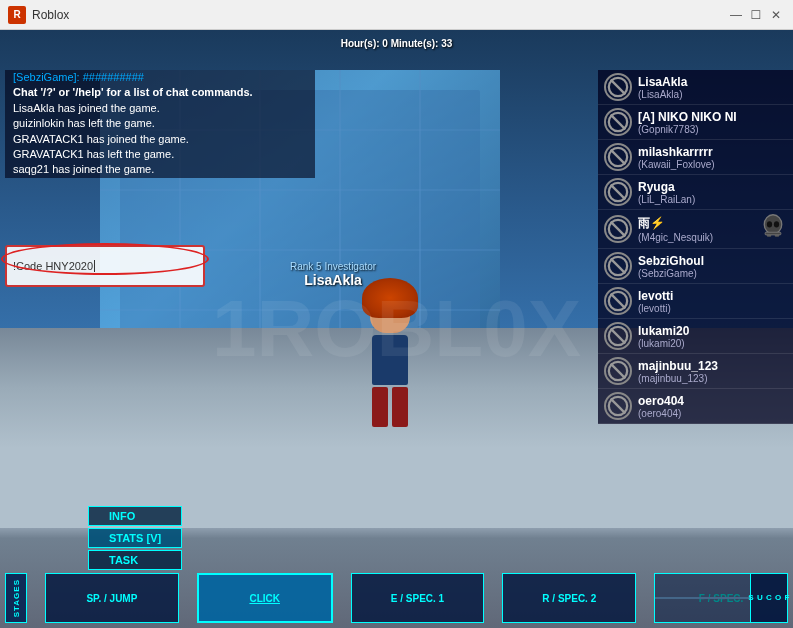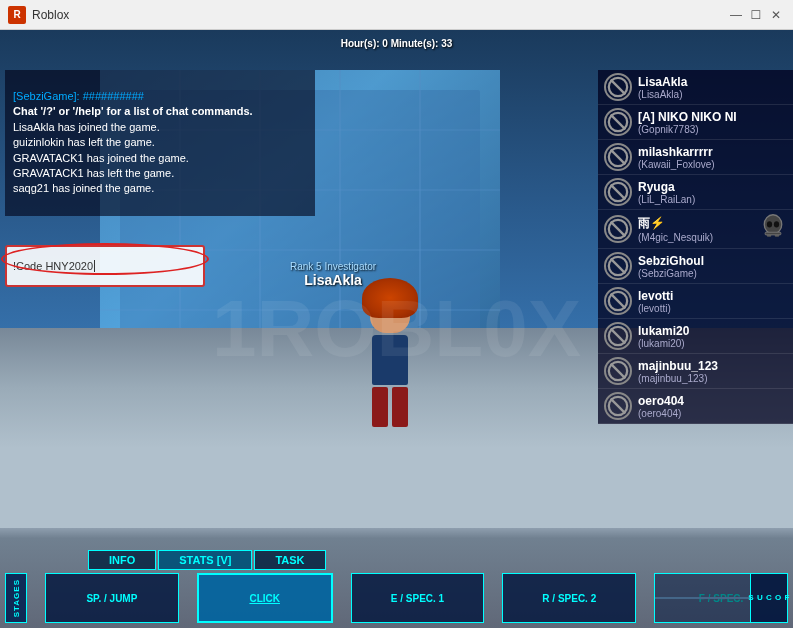--- a/index.html
+++ b/index.html
@@ -132,21 +132,21 @@
       border-radius: 2px;
     }
 
     
     #chat-box {
       position: absolute;
       top: 40px;
       left: 5px;
       width: 310px;
       background: rgba(0,0,20,0.6);
-      padding: 19px 8px;
+      padding: 0 8px;
       font-size: 11px;
       color: white;
       line-height: 1.4;
     }
 
     
     #chat-input-container {
       position: absolute;
       top: 215px;
       left: 5px;
@@ -263,20 +263,21 @@
       background: transparent;
     }
 
     
     #tab-bar {
       position: absolute;
       bottom: 58px;
       left: 88px;
       display: flex;
       gap: 2px;
+      flex-direction: column;
     }
     .tab-btn {
       padding: 3px 20px;
       border: 1.5px solid #00ffff;
       background: rgba(0,30,60,0.8);
       color: #00ffff;
       font-size: 11px;
       cursor: pointer;
       font-weight: bold;
     }

